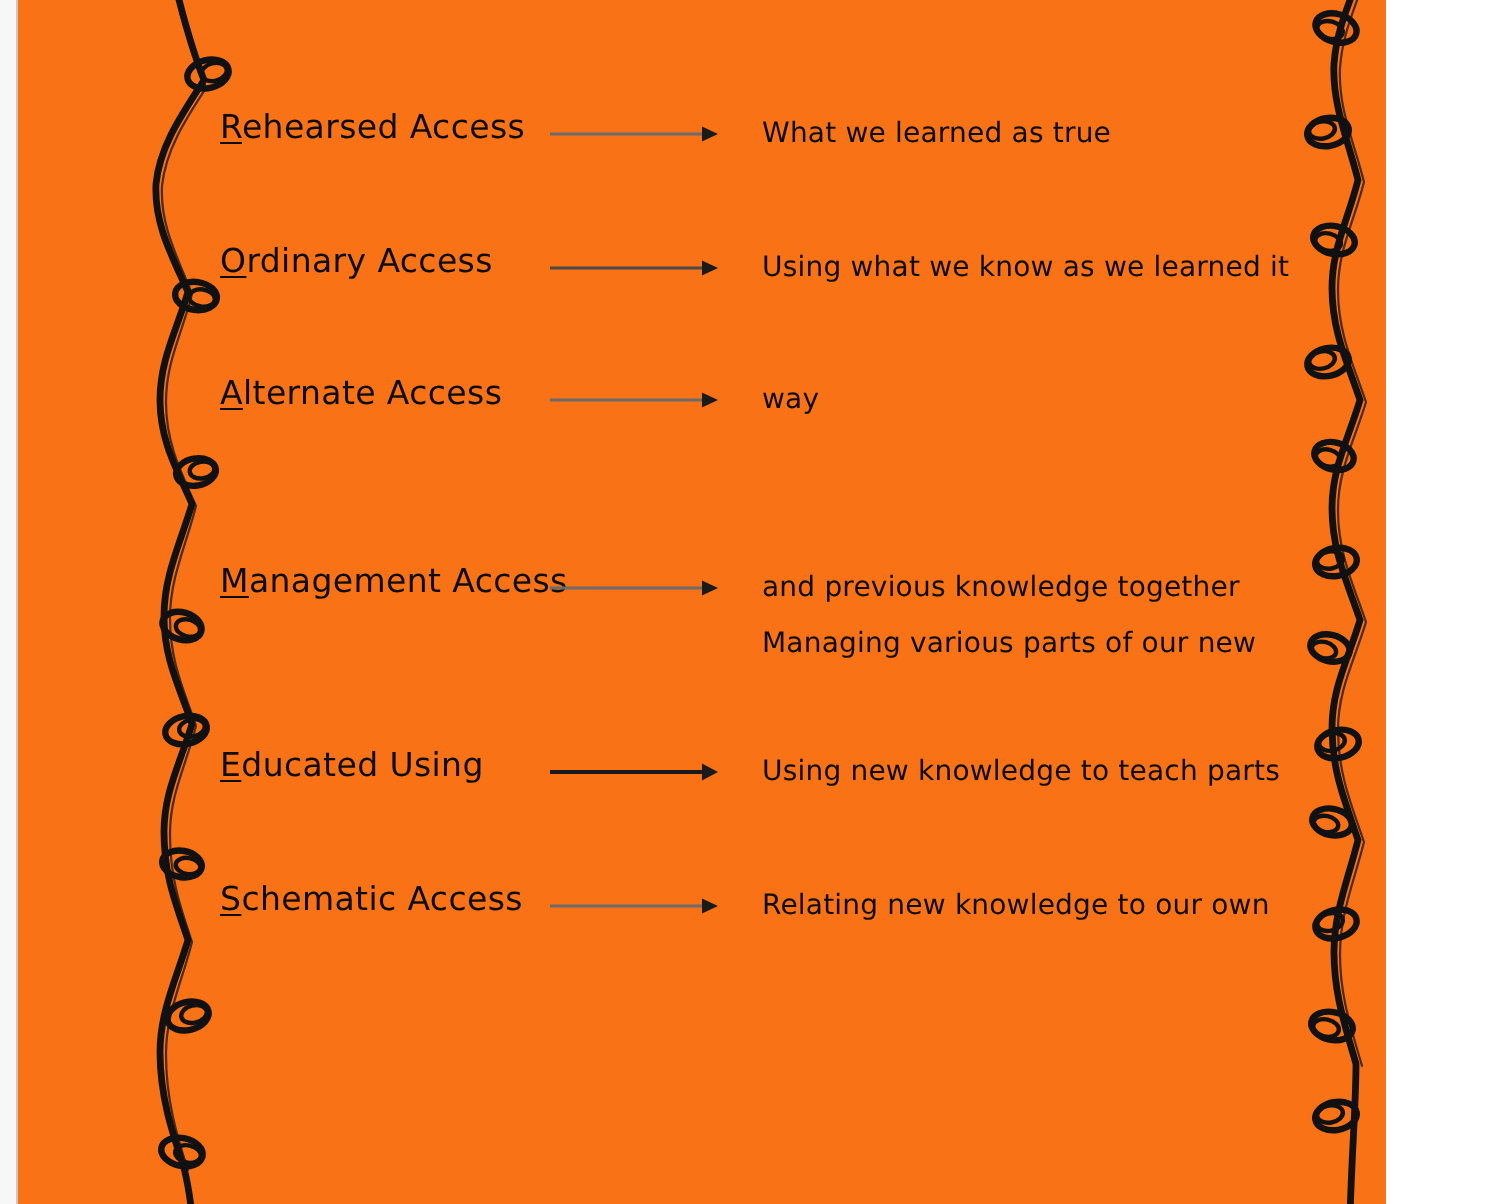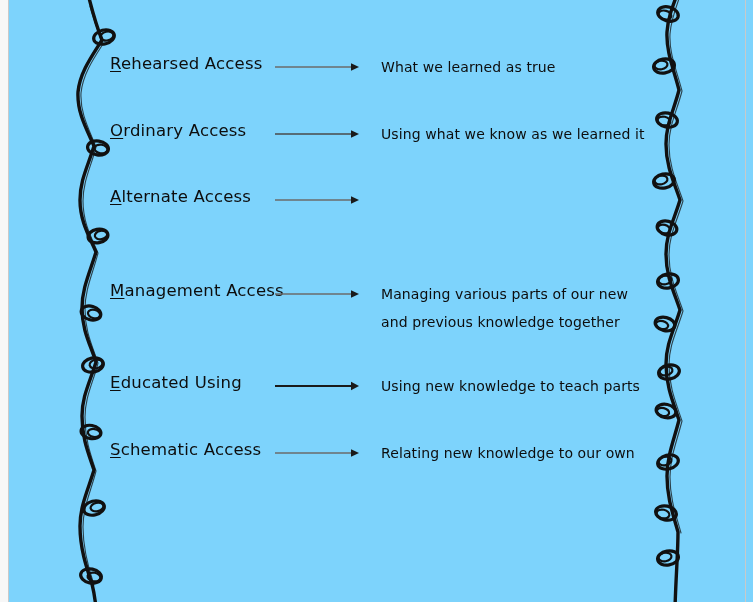--- a/index.html
+++ b/index.html
@@ -6,23 +6,23 @@
     margin: 0;
     padding: 0;
     background: #ffffff;
   }
   body {
     font-family: "DejaVu Sans", sans-serif;
   }
 
   #page {
     position: relative;
-    width: 753px;
-    height: 602px;
-    background: #7dd3fc;
+    width: 693px;
+    height: 602px;
+    background: #f97316;
     overflow: hidden;
   }
 
   
   .scan-gutter {
     position: absolute;
     top: 0;
     width: 1px;
     height: 602px;
     background: #c9c9c9;
@@ -217,36 +217,37 @@
       <div class="term" style="top:186px">
         <span class="initial">A</span><span>lternate Access</span>
       </div>
       <div class="arrow" style="top:193px">
         <svg width="84" height="14" viewBox="0 0 84 14" xmlns="http://www.w3.org/2000/svg">
           <line x1="0" y1="7" x2="76" y2="7" stroke="#6b6b6b" stroke-width="1.6"></line>
           <path d="M76 3.2 L84 7 L76 10.8 Z" fill="#1a1a1a"></path>
         </svg>
       </div>
       <div class="desc" style="top:186px">
+        <span class="dline">way</span>
       </div>
     </div>
 
     <div class="row" style="top:0">
       <div class="term" style="top:280px">
         <span class="initial">M</span><span>anagement Access</span>
       </div>
       <div class="arrow" style="top:287px">
         <svg width="84" height="14" viewBox="0 0 84 14" xmlns="http://www.w3.org/2000/svg">
           <line x1="0" y1="7" x2="76" y2="7" stroke="#6b6b6b" stroke-width="1.6"></line>
           <path d="M76 3.2 L84 7 L76 10.8 Z" fill="#1a1a1a"></path>
         </svg>
       </div>
       <div class="desc" style="top:280px">
+        <span class="dline">and previous knowledge together</span>
         <span class="dline">Managing various parts of our new</span>
-        <span class="dline">and previous knowledge together</span>
       </div>
     </div>
 
     <div class="row" style="top:0">
       <div class="term" style="top:372px">
         <span class="initial">E</span><span>ducated Using</span>
       </div>
       <div class="arrow" style="top:379px">
         <svg width="84" height="14" viewBox="0 0 84 14" xmlns="http://www.w3.org/2000/svg">
           <line x1="0" y1="7" x2="76" y2="7" stroke="#1a1a1a" stroke-width="1.9"></line>

